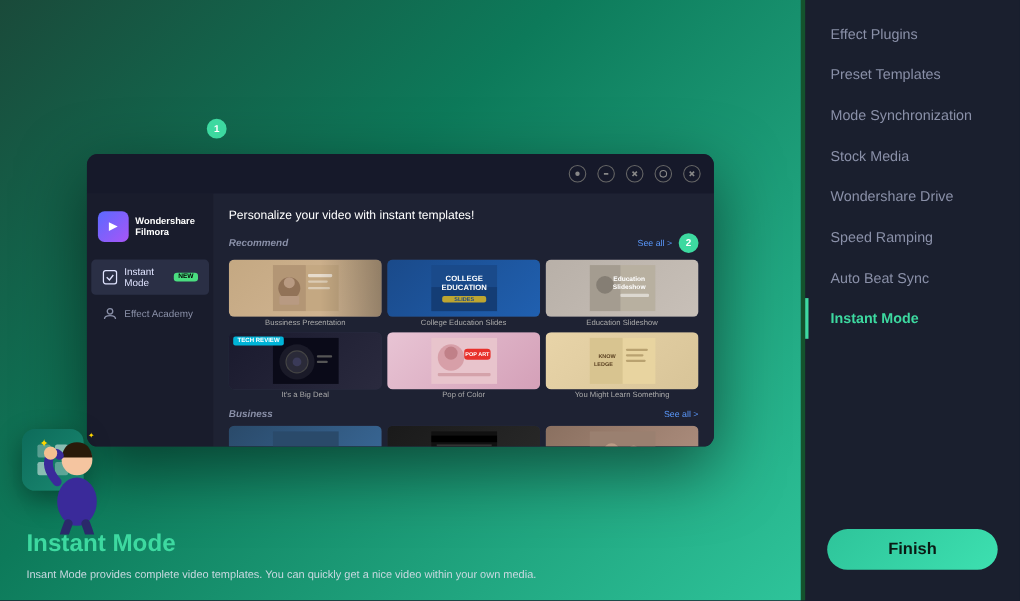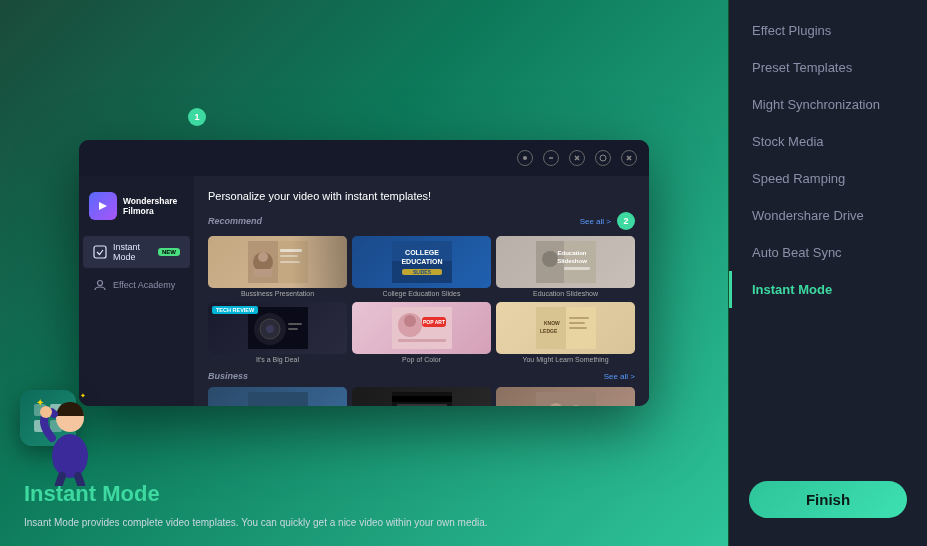--- a/index.html
+++ b/index.html
@@ -307,21 +307,21 @@
       font-size: 10px;
       color: #c8d8e0;
       line-height: 1.5;
       max-width: 500px;
     }
 
     
     .right-panel {
       width: 199px;
       background: #1a1f2e;
-      border-left: 1px solid #14532d;
+      border-left: 4px solid #14532d;
       padding: 12px 0;
       display: flex;
       flex-direction: column;
     }
 
     .nav-item {
       padding: 11px 20px;
       font-size: 13px;
       color: #8a90a8;
       cursor: pointer;
@@ -651,23 +651,23 @@
   <div class="bottom-section">
     <div class="bottom-title">Instant Mode</div>
     <div class="bottom-desc">Insant Mode provides complete video templates. You can quickly get a nice video within your own media.</div>
   </div>
 
 </div>
 
 <div class="right-panel">
   <div class="nav-item">Effect Plugins</div>
   <div class="nav-item">Preset Templates</div>
-  <div class="nav-item">Might Synchronization</div>
+  <div class="nav-item">Mode Synchronization</div>
   <div class="nav-item">Stock Media</div>
+  <div class="nav-item">Wondershare Drive</div>
   <div class="nav-item">Speed Ramping</div>
-  <div class="nav-item">Wondershare Drive</div>
   <div class="nav-item">Auto Beat Sync</div>
   <div class="nav-item active">Instant Mode</div>
 
   <div class="finish-btn-wrap">
     <button class="finish-btn">Finish</button>
   </div>
 </div>
 
 </body></html>

